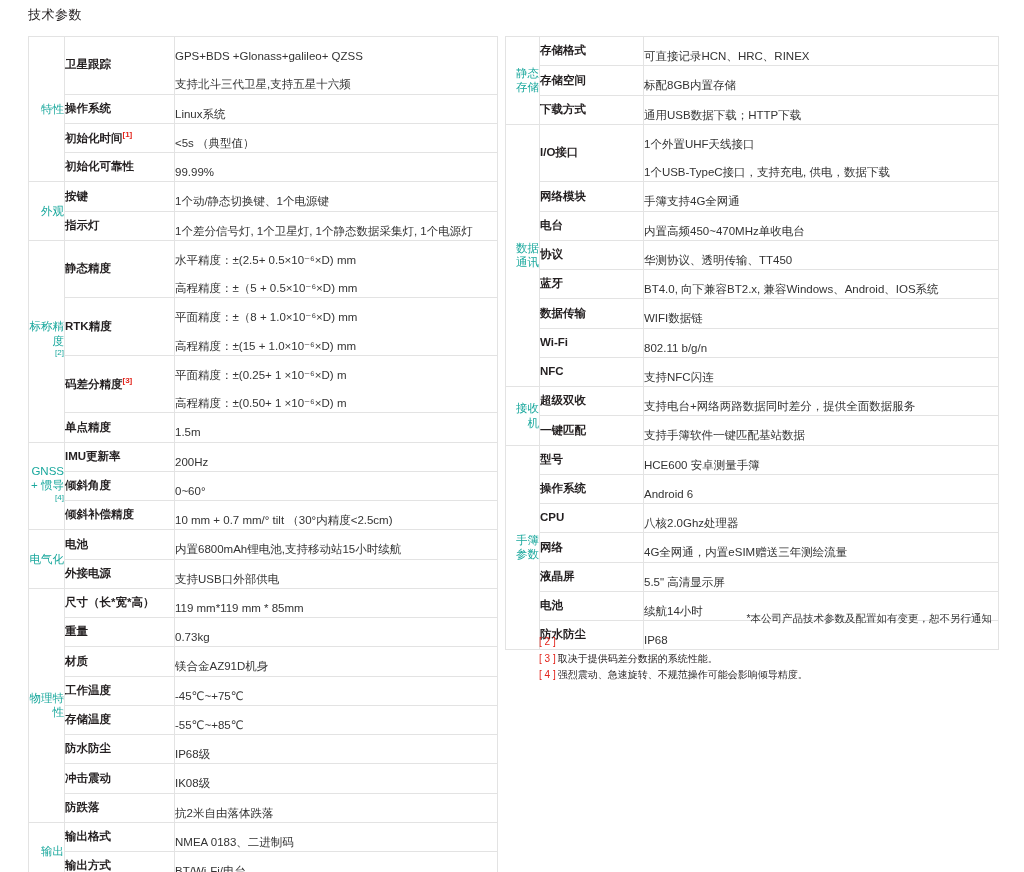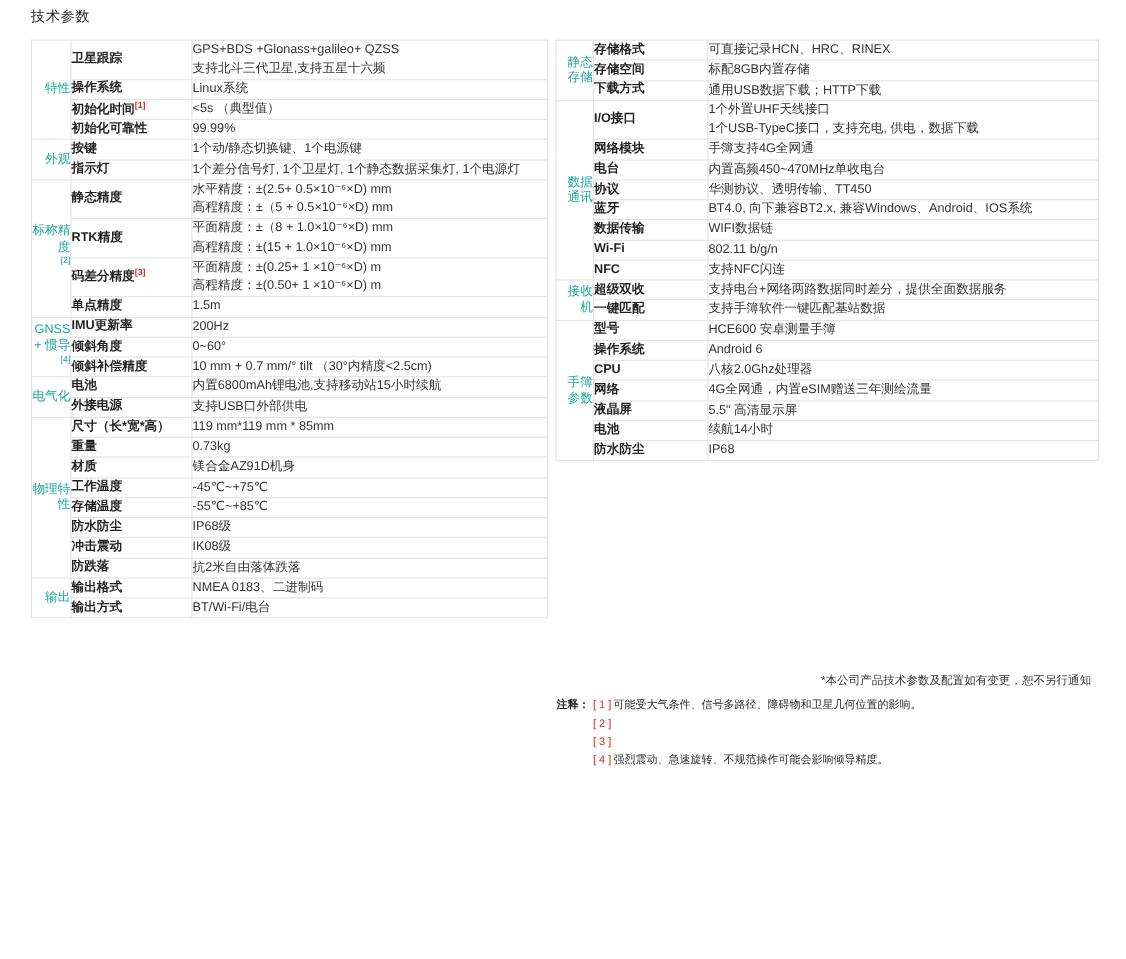--- a/index.html
+++ b/index.html
@@ -58,21 +58,21 @@
     padding: 7px 8px 7px 10px;
     font-weight: bold;
     line-height: 1.35;
   }
   td.val {
     font-size: 11.5px;
     color: #333;
     padding: 7px 10px;
     line-height: 1.5;
   }
-  td.val .line { display: block; }
+  td.val .line { display: block; margin-top: 11px; }
   sup { font-size: 8px; vertical-align: super; }
   .sup-red { color: #e2231a; font-size: 8px; vertical-align: super; }
 
   
   .col-right td.key { width: 104px; }
   .col-right td.group { width: 34px; }
 
   .footnote-star {
     position: absolute;
     right: 32px;
@@ -424,31 +424,27 @@
           </tr>
         </tbody>
     </table>
   </div>
 
   <div class="footnote-star">*本公司产品技术参数及配置如有变更，恕不另行通知</div>
 
   <div class="notes">
     <div id="notes-body">
         <div class="nrow">
-          <div class="nlabel">注释：</div>
-          <div class="nnum">[ 1 ]</div>
-          <div class="ntext">可能受大气条件、信号多路径、障碍物和卫星几何位置的影响。</div>
-        </div>
-        <div class="nrow">
           <div class="nlabel"></div>
           <div class="nnum">[ 2 ]</div>
         </div>
         <div class="nrow">
           <div class="nlabel"></div>
           <div class="nnum">[ 3 ]</div>
+          <div class="ntext">取决于提供码差分数据的系统性能。</div>
         </div>
         <div class="nrow">
           <div class="nlabel"></div>
           <div class="nnum">[ 4 ]</div>
           <div class="ntext">强烈震动、急速旋转、不规范操作可能会影响倾导精度。</div>
         </div>
       </div>
   </div>
 
 </div>

